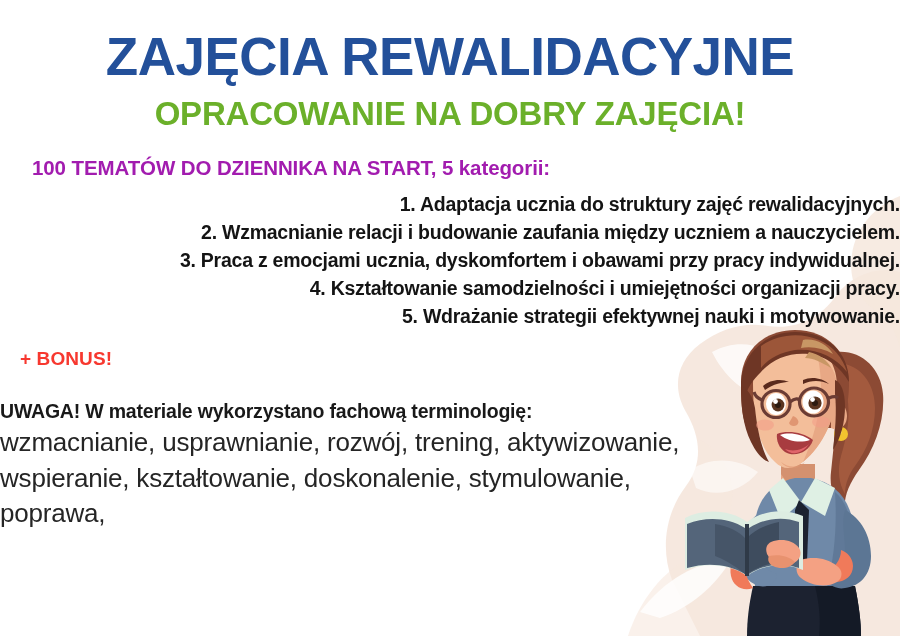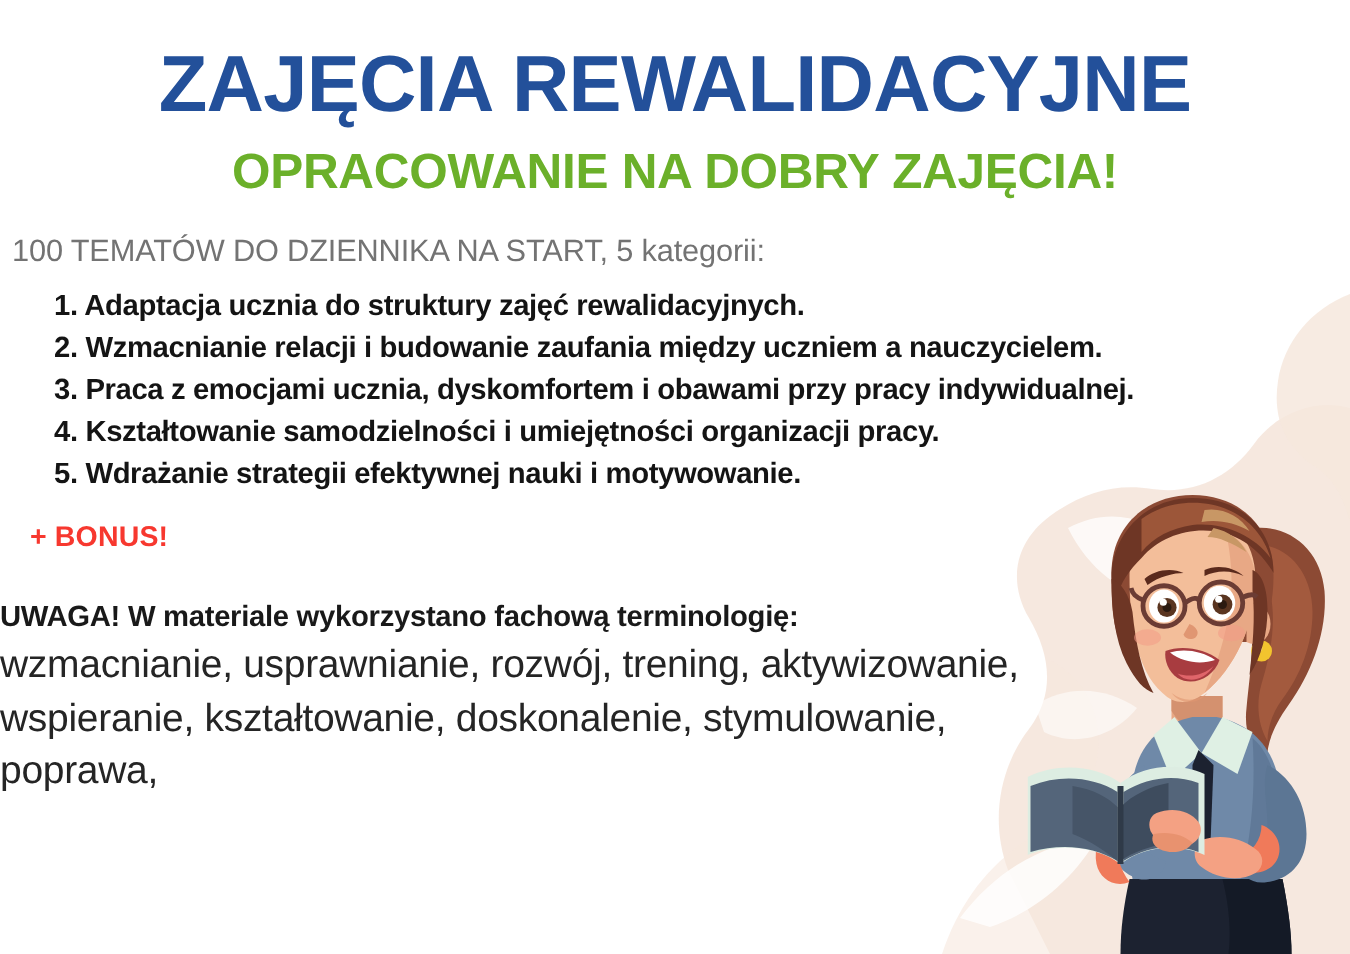--- a/index.html
+++ b/index.html
@@ -55,40 +55,41 @@
     font-size: 33px;
     line-height: 1.0;
     font-weight: 700;
     letter-spacing: -0.2px;
     color: #6BB02A;
     white-space: nowrap;
   }
 
   .section-heading {
     margin: 0;
-    padding: 28px 0 0 8px;
+    padding: 28px 0 0 32px;
     font-size: 20.5px;
-    font-weight: 400;
+    font-weight: 700;
     line-height: 1;
-    color: #737373;
+    color: #a21caf;
     letter-spacing: -0.1px;
   }
 
   ol.topic-list {
     list-style: none;
     margin: 0;
     padding: 11px 0 0 36px;
   }
   ol.topic-list li {
     font-size: 19.5px;
     font-weight: 700;
     line-height: 1.44;
     color: #141414;
     letter-spacing: -0.25px;
     white-space: nowrap;
+    text-align: right;
   }
 
   .bonus-heading {
     margin: 0;
     padding: 19px 0 0 20px;
     font-size: 19px;
     font-weight: 700;
     line-height: 1;
     color: #F7382F;
     letter-spacing: 0.1px;

